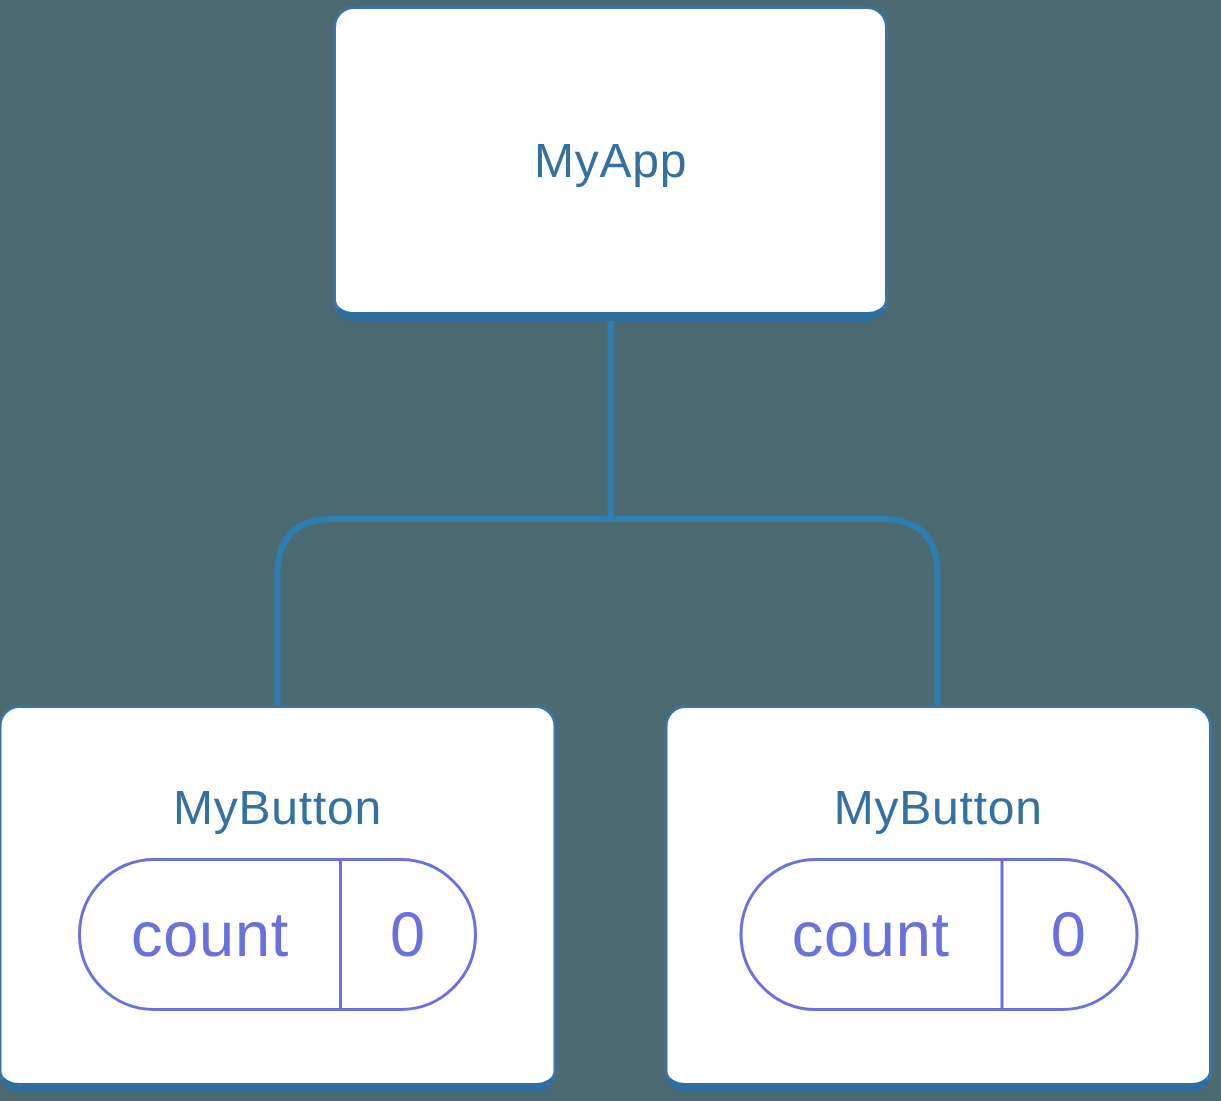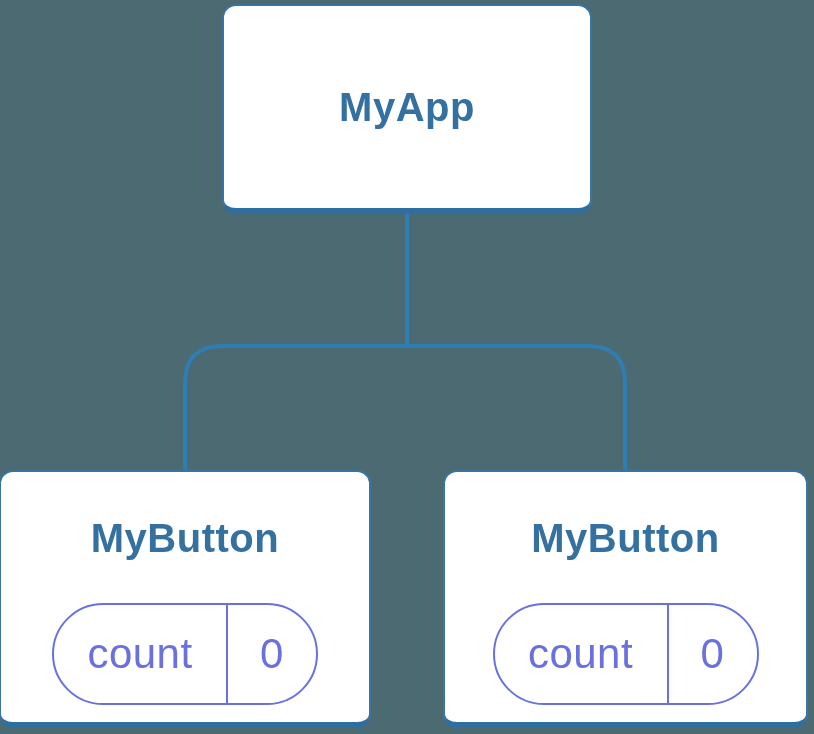--- a/index.html
+++ b/index.html
@@ -49,31 +49,31 @@
   .card-child-left{
     left:-1px;top:470px;
     width:372px;height:258px;
   }
   .card-child-right{
     left:443px;top:470px;
     width:365px;height:258px;
   }
   .component-title{
     color:var(--component-name);
-    font-size:40px;
-    font-weight:700;
+    font-size:32px;
+    font-weight:400;
     line-height:46px;
     letter-spacing:0.5px;
   }
   .card-child-left .component-title,
   .card-child-right .component-title{
     margin-top:43px;
   }
   .state-pill{
-    margin-top:42px;
+    margin-top:11px;
     width:266px;height:102px;
     border:2px solid var(--state-accent);
     border-radius:60px;
     display:flex;
     align-items:stretch;
     overflow:hidden;
     background:var(--card-fill);
   }
   .state-key-cell{
     flex:1;

